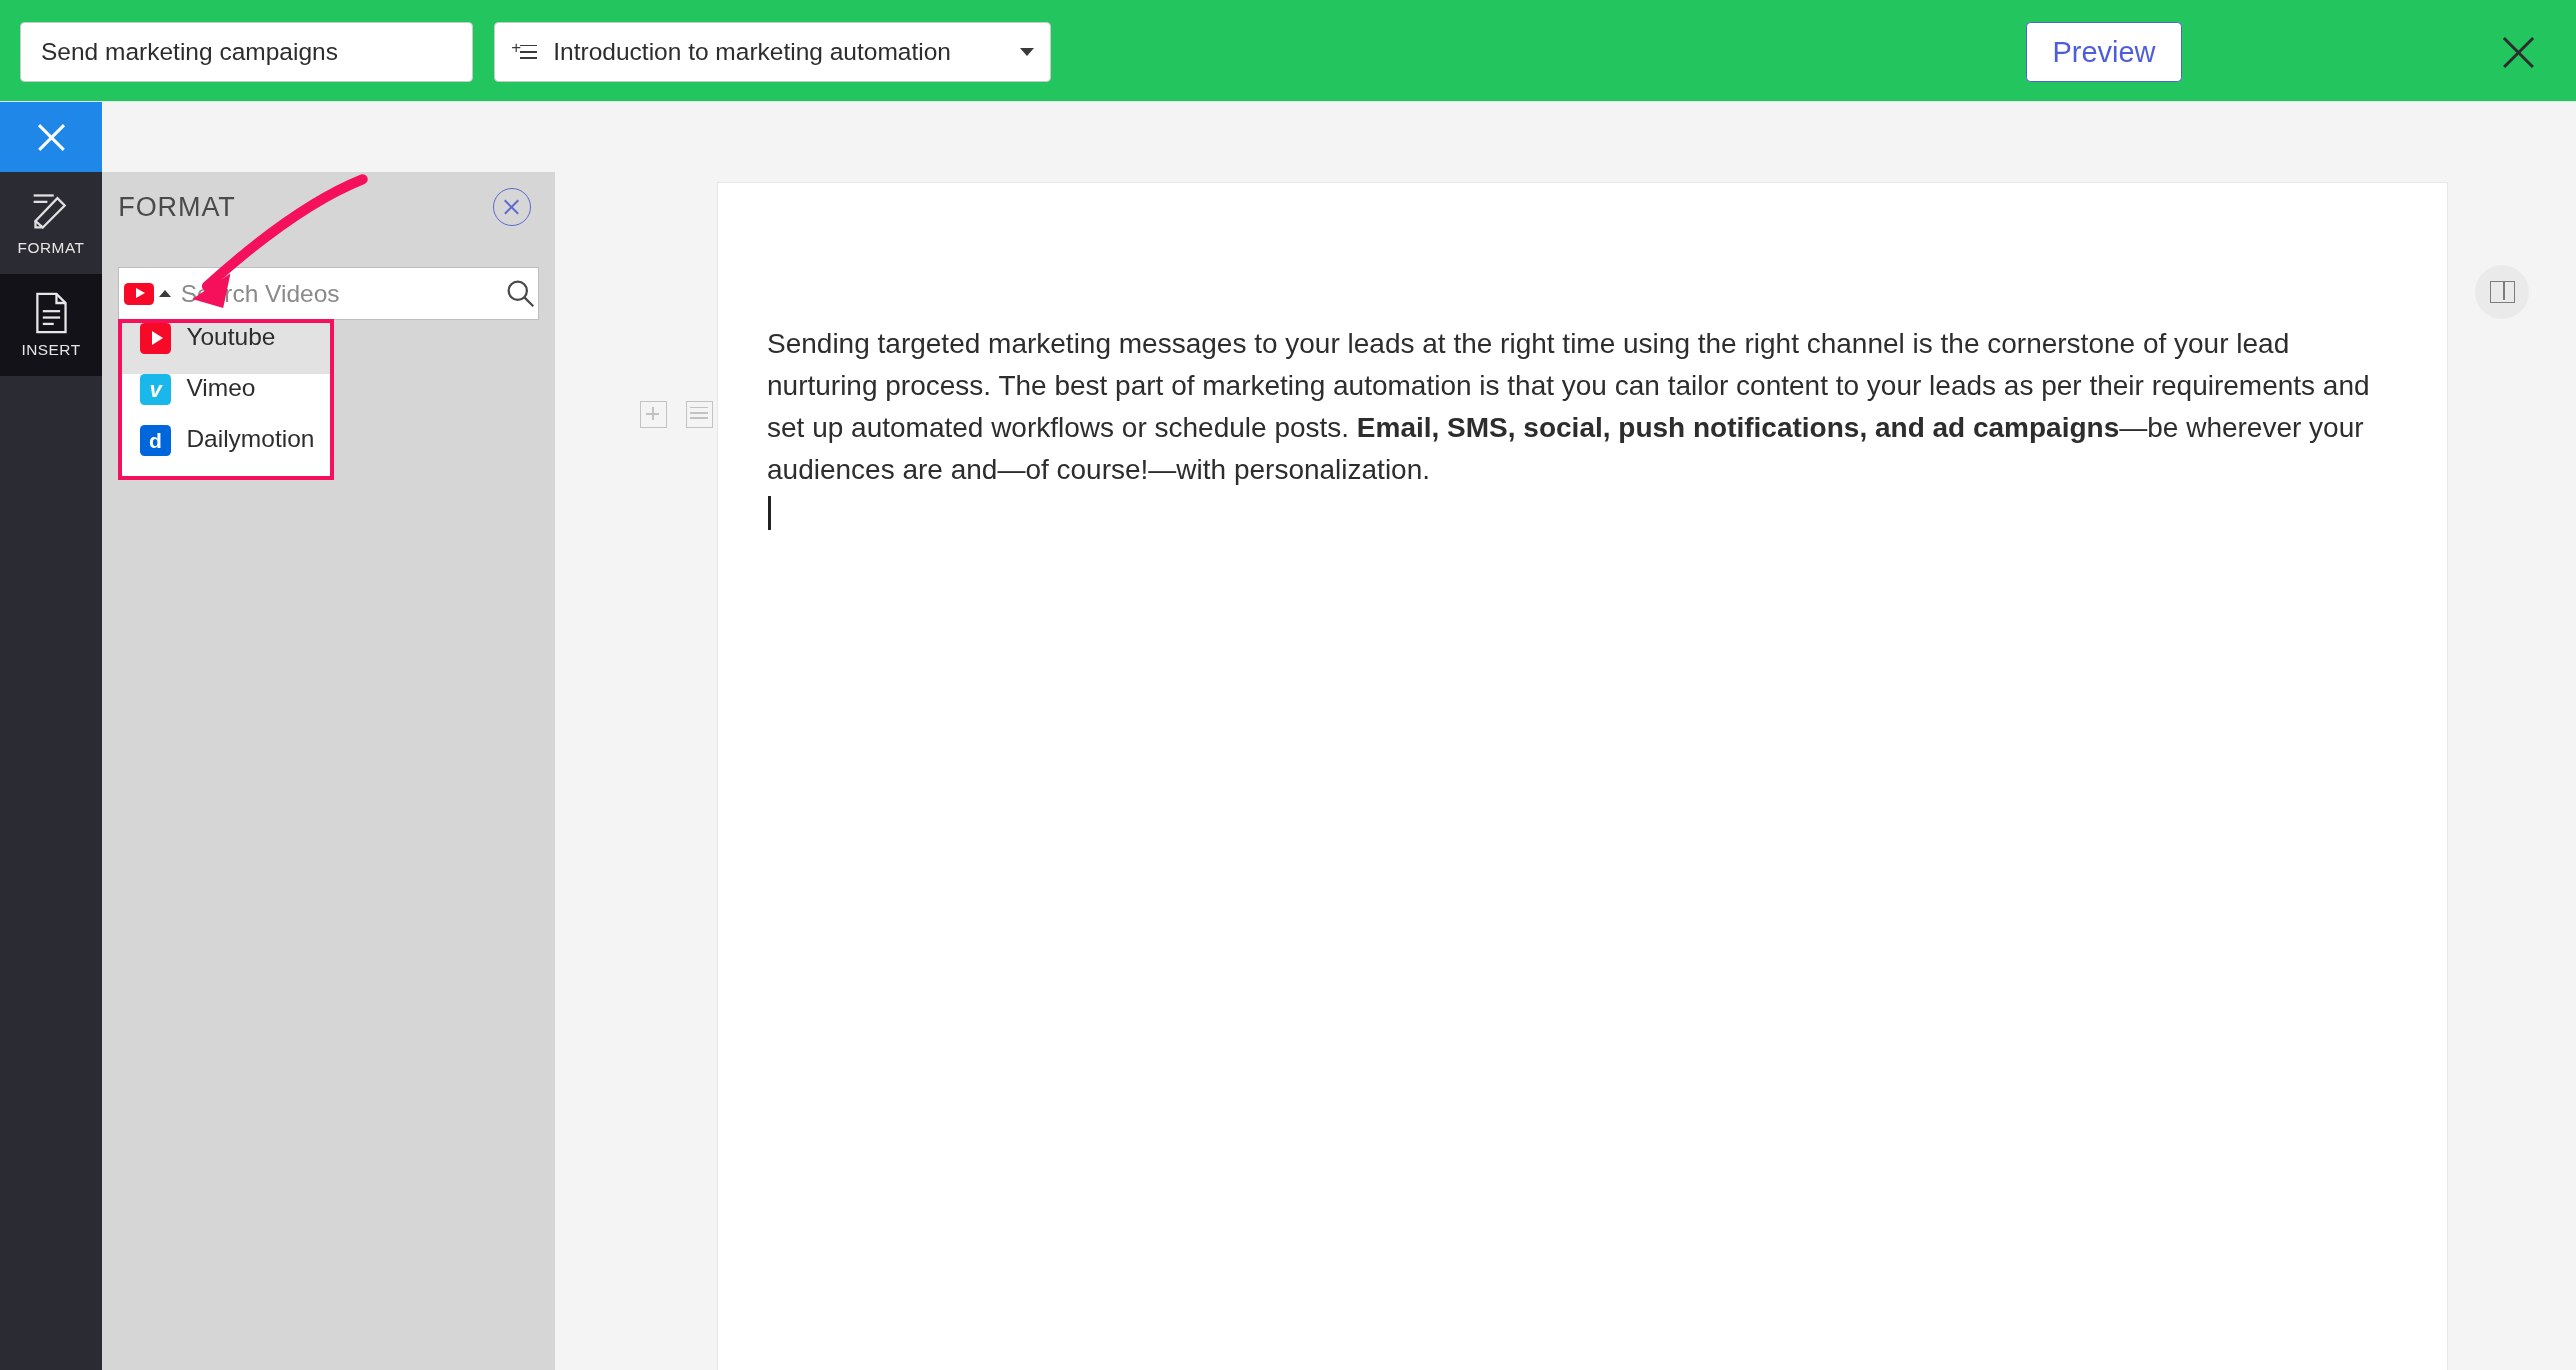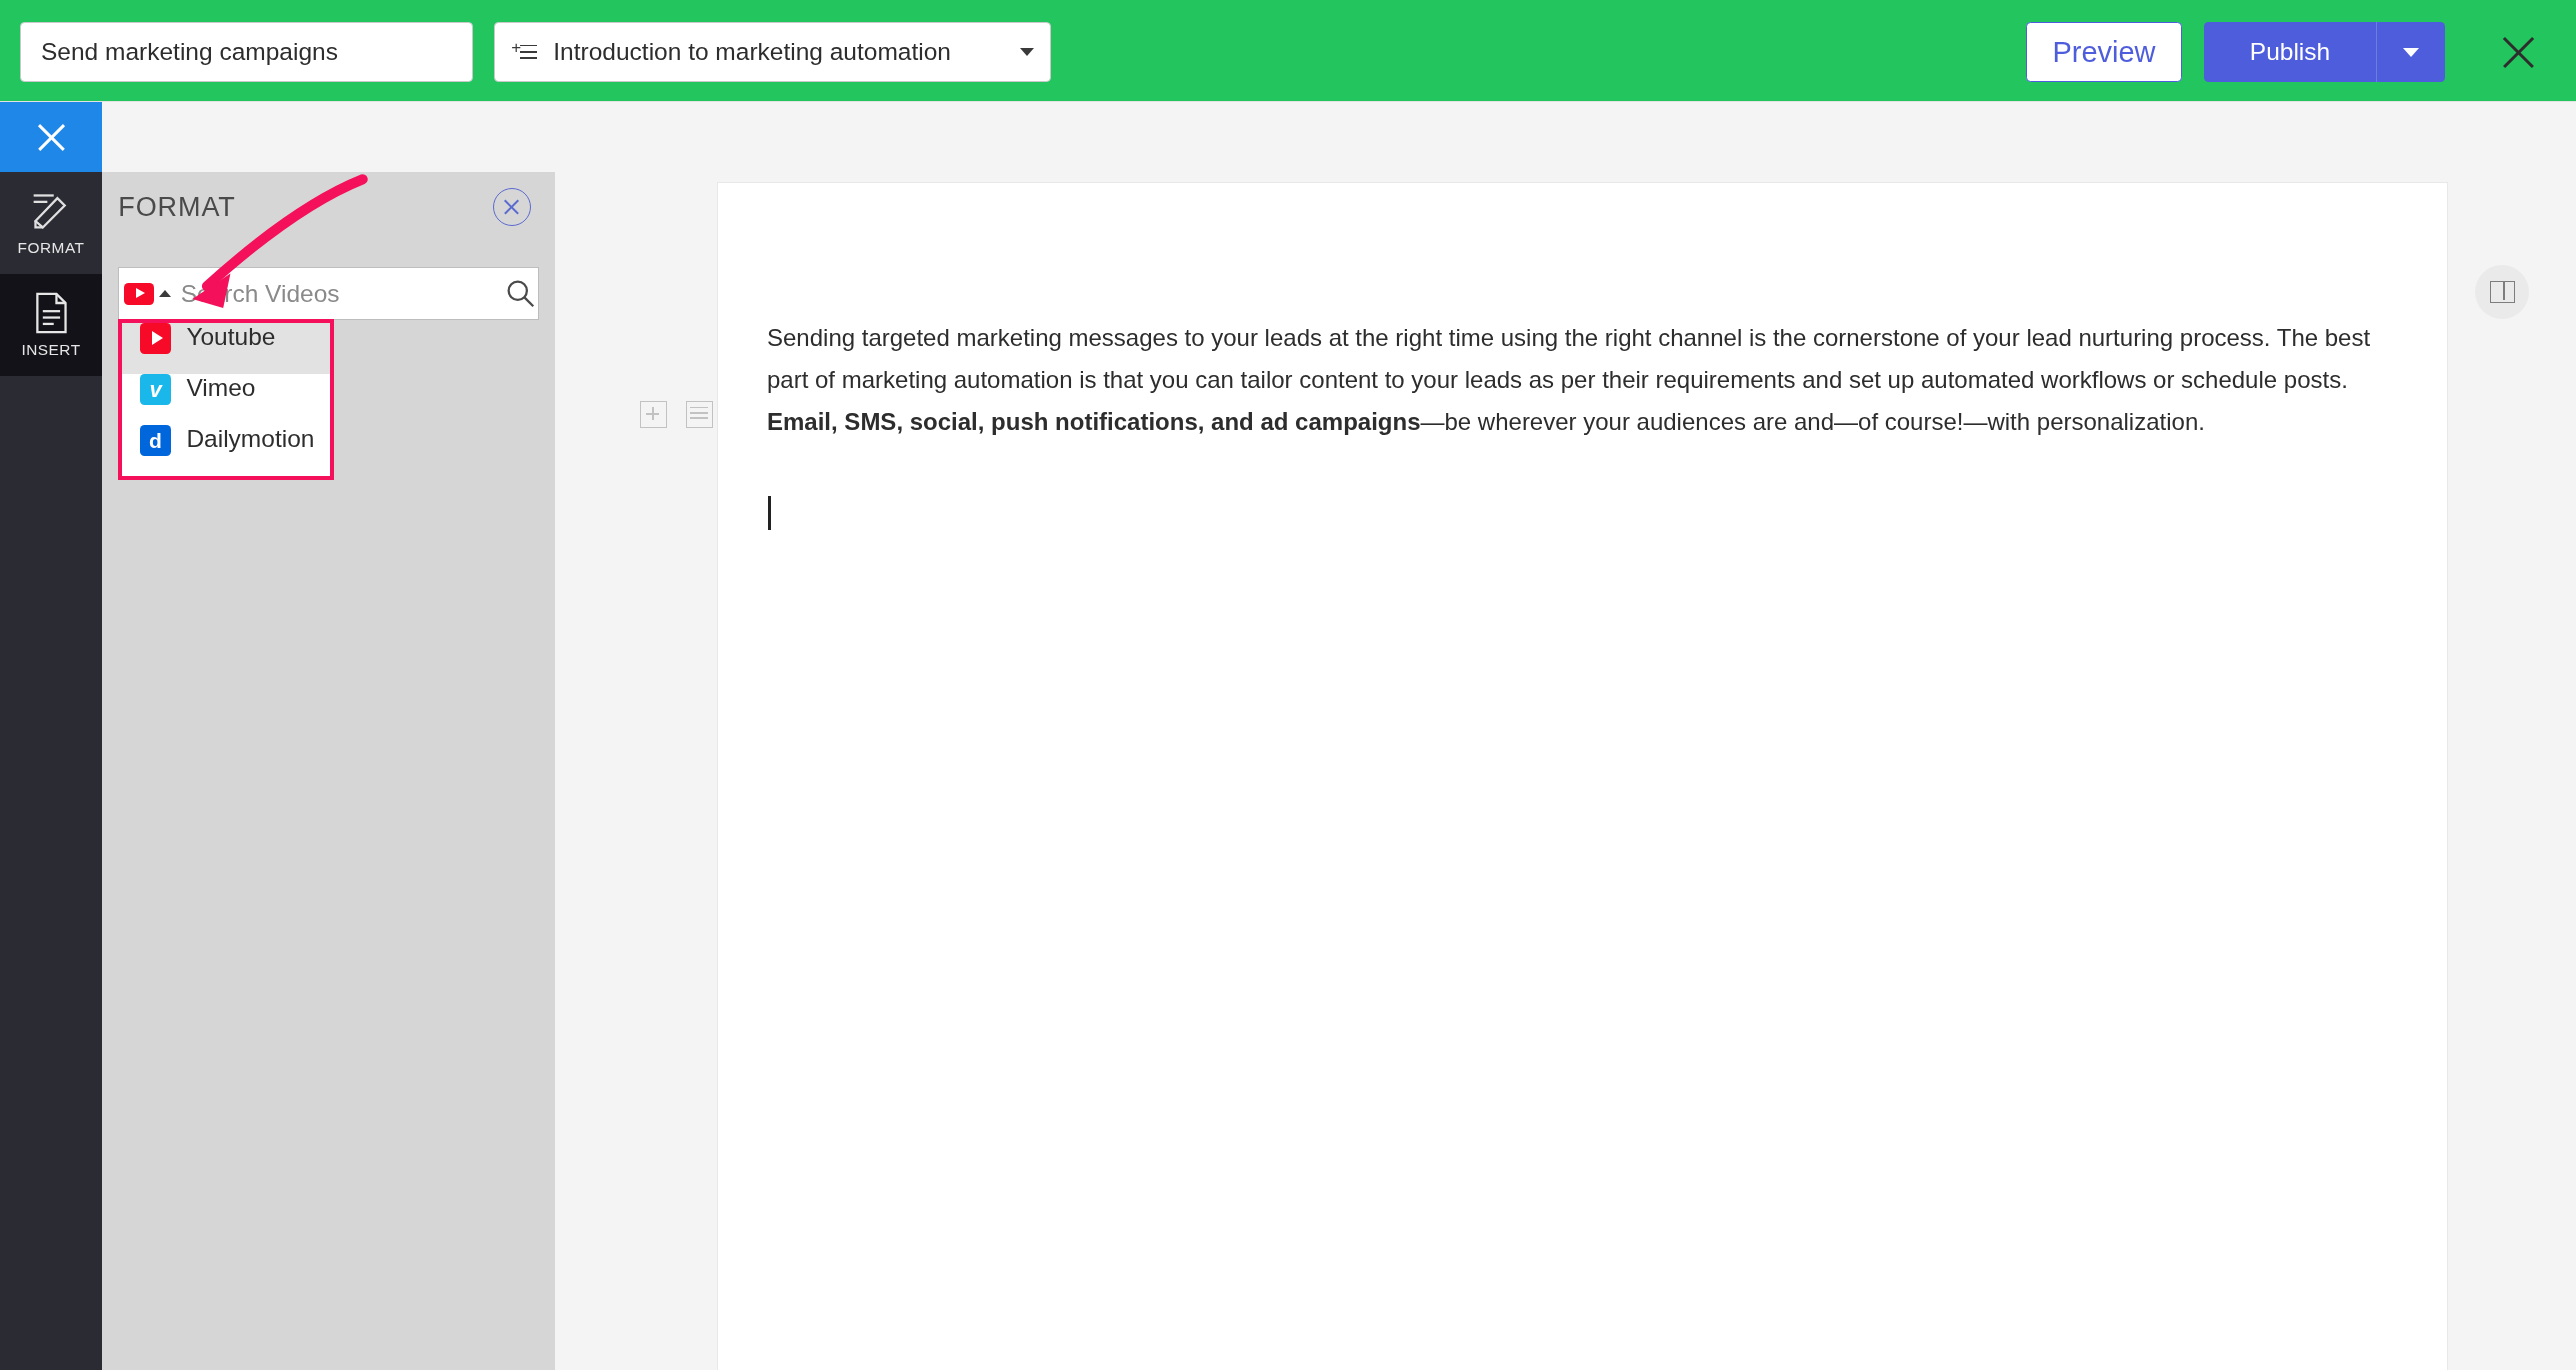--- a/index.html
+++ b/index.html
@@ -320,23 +320,23 @@
   }
   .page {
     position: absolute;
     left: 161px; top: 80px;
     width: 1731px; height: 1206px;
     background: #ffffff;
     border: 0.9px solid #e8e8e8;
   }
   .body-text {
     position: absolute;
-    left: 49px; top: 134px;
+    left: 49px; top: 140px;
     width: 1622px;
-    font-size: 24px;
+    font-size: 28px;
     line-height: 42px;
     color: #2d2d2d;
   }
   .body-text b { font-weight: bold; }
   .caret-line {
     position: absolute;
     left: 50px; top: 313px;
     width: 2.7px; height: 34px;
     background: #222;
   }
@@ -404,26 +404,20 @@
         <span class="lines">
             <span></span>
             <span></span>
             <span></span>
           </span>
       </span>
       <span class="chapter-label">Introduction to marketing automation</span>
       <span class="caret-down"></span>
     </div>
     <button class="preview-btn">Preview</button>
-    <div class="publish-group">
-      <button class="publish-btn">Publish</button>
-      <button class="publish-caret">
-        <i></i>
-      </button>
-    </div>
     <div class="close-x"></div>
   </div>
 
   <div class="rail">
     <div class="rail-close"></div>
 
     <div class="rail-item">
       <span class="ico">
         <svg width="42" height="42" viewBox="0 0 46 46">
           <path d="M6 34 L30 9 L38 17 L14 41 Z" fill="none" stroke="#e0e0e0" stroke-width="2.5"></path>

